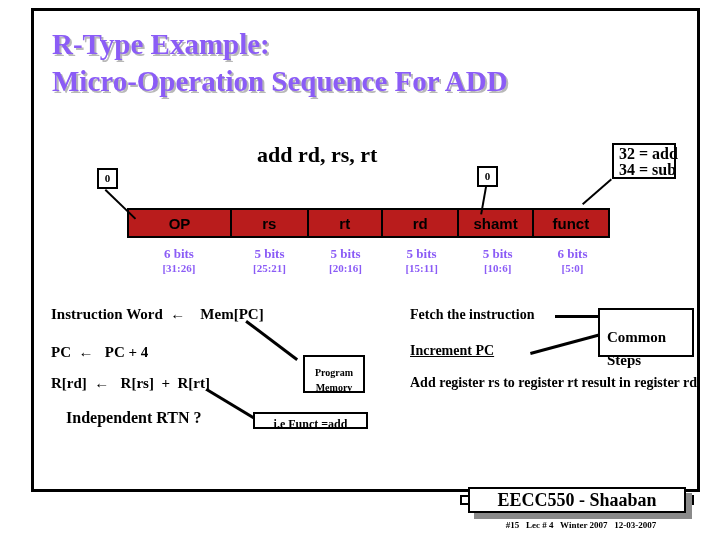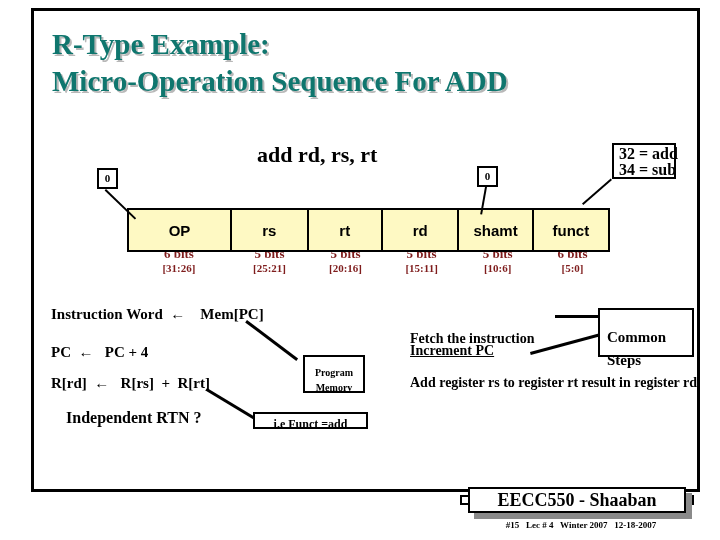--- a/index.html
+++ b/index.html
@@ -30,21 +30,21 @@
   
   #title {
     position: absolute;
     left: 52px;
     top: 26px;
     width: 620px;
     font-family: "Liberation Serif", serif;
     font-weight: bold;
     font-size: 29px;
     line-height: 37px;
-    color: #0f766e;
+    color: #8b5cf6;
     text-shadow: 2px 2px 0 #b8b8b8;
     letter-spacing: 0px;
   }
   #title .ln { display: block; white-space: nowrap; }
 
   
   #instr-heading {
     position: absolute;
     left: 257px;
     top: 142px;
@@ -89,25 +89,25 @@
     transform-origin: 0 0;
     z-index: 4;
   }
 
   
   #fmt-table {
     position: absolute;
     left: 127px;
     top: 208px;
     width: 483px;
-    height: 44px;
+    height: 30px;
     border: 2px solid #000000;
     box-sizing: border-box;
     display: flex;
-    background: #fef9c3;
+    background: #b91c1c;
     z-index: 3;
   }
   #fmt-table .cell {
     border-right: 2px solid #000000;
     box-sizing: border-box;
     display: flex;
     align-items: center;
     justify-content: center;
     font-family: "Liberation Sans", sans-serif;
     font-weight: bold;
@@ -125,21 +125,21 @@
     height: 34px;
     display: flex;
   }
   #bit-labels .bl {
     display: flex;
     flex-direction: column;
     align-items: center;
     justify-content: flex-start;
     font-family: "Liberation Serif", serif;
     font-weight: bold;
-    color: #7f1d1d;
+    color: #8b5cf6;
   }
   #bit-labels .bits { font-size: 13px; line-height: 15px; }
   #bit-labels .range { font-size: 11px; line-height: 14px; }
 
   
   .rtn-line {
     position: absolute;
     font-family: "Liberation Serif", serif;
     font-weight: bold;
     font-size: 15px;
@@ -152,21 +152,21 @@
   #rtn-q { left: 66px; top: 409px; font-size: 16px; }
 
   
   .expl {
     position: absolute;
     font-family: "Liberation Serif", serif;
     font-weight: bold;
     font-size: 14px;
     color: #000000;
   }
-  #ex1 { left: 410px; top: 307px; white-space: nowrap; margin-top: 24px; }
+  #ex1 { left: 410px; top: 307px; white-space: nowrap; }
   #ex2 { left: 410px; top: 343px; white-space: nowrap; text-decoration: underline; }
   #ex3 { left: 410px; top: 373px; width: 290px; line-height: 19px; }
 
   
   #prog-mem {
     left: 303px; top: 355px; width: 62px; height: 38px;
     font-size: 10px; line-height: 15px; padding-top: 8px;
   }
   #prog-mem span { display: block; }
   #funct-add {
@@ -318,16 +318,16 @@
   <div class="callout" id="common-steps">
     <span>Common</span>
     <span>Steps</span>
   </div>
 
   <div id="footer-wrap">
     <div id="footer-tab-l"></div>
     <div id="footer-tab-r"></div>
     <div id="footer-shadow"></div>
     <div id="footer-box">EECC550 - Shaaban</div>
-    <div id="footer-sub">#15   Lec # 4   Winter 2007   12-18-2007</div>
+    <div id="footer-sub">#15   Lec # 4   Winter 2007   12-03-2007</div>
   </div>
 
 </div>
 
 </body></html>

